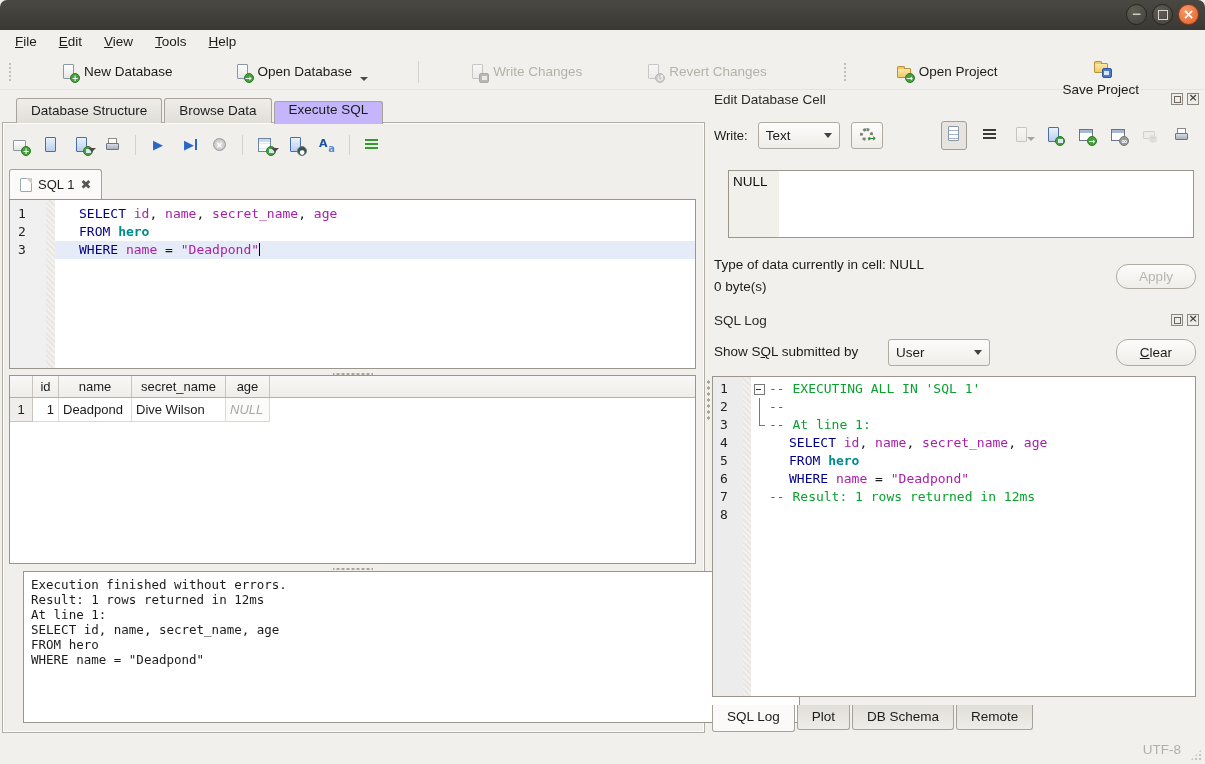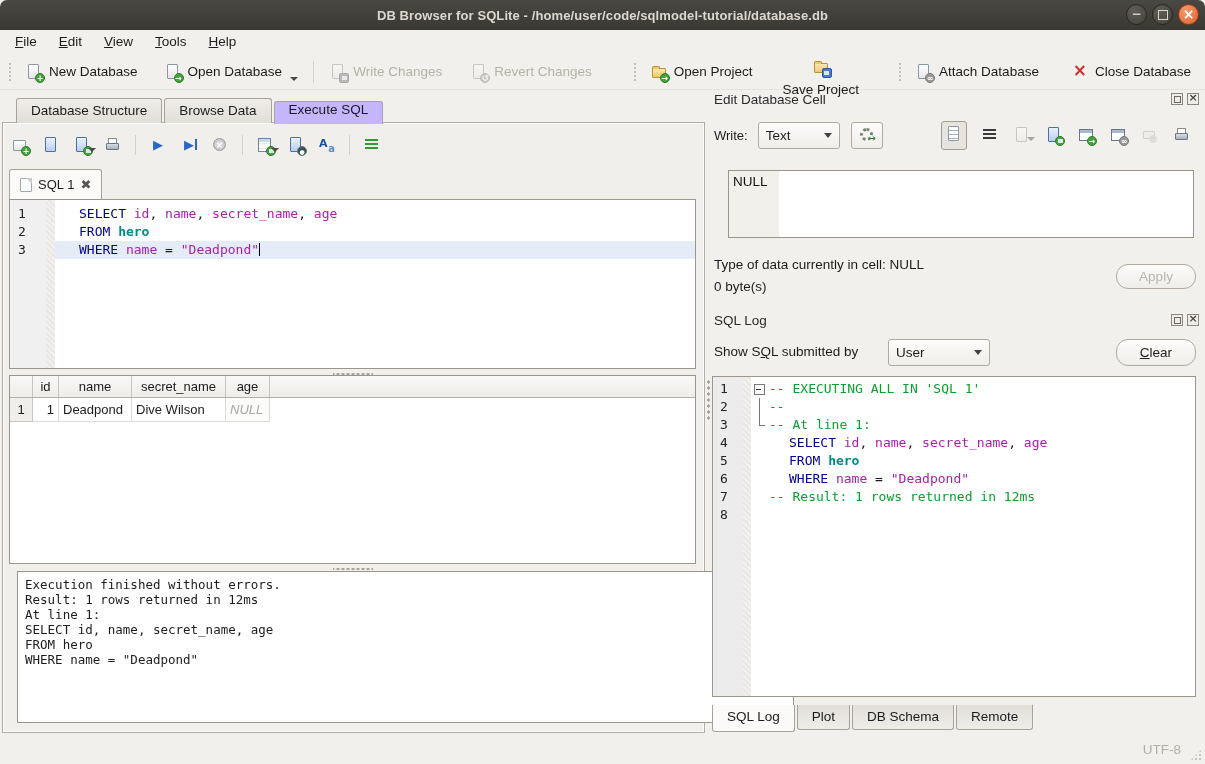--- a/index.html
+++ b/index.html
@@ -26,21 +26,21 @@
   .wb-close::before{content:"×";font-size:14px;}
 
   
   #menubar{position:absolute;left:0;top:30px;width:100%;height:24px;background:var(--winbg);
     display:flex;align-items:center;padding-left:4px;}
   .menu-item{padding:0 11px;line-height:24px;font-size:13.5px;}
   .menu-item u{text-decoration:underline;}
 
   
   #toolbar{position:absolute;left:0;top:54px;width:100%;height:36px;display:flex;align-items:center;
-    padding:0 4px;border-bottom:1px solid #e6e3dd;}
+    padding:0 4px;border-bottom:1px solid #e6e3dd;gap:35px;}
   .grip{width:4px;height:20px;margin:0 4px;flex:none;
     background-image:radial-gradient(#c3bfb7 42%,transparent 45%);background-size:4px 4px;}
   .tsep{width:1px;height:22px;background:#d6d2cb;margin:0 6px;flex:none;}
   .tbtn{display:flex;align-items:center;gap:6px;padding:0 9px;height:28px;font-size:13.5px;white-space:nowrap;}
   .tbtn.disabled{color:#b5b1a9;}
   .tbtn.disabled .ic{opacity:.45;filter:grayscale(1);}
   .dd-caret{border-left:4px solid transparent;border-right:4px solid transparent;border-top:4px solid #4a4a46;
     align-self:flex-end;margin:0 0 5px 2px;}
 
   
@@ -145,21 +145,21 @@
   .r-hfill{flex:1;border-right:none;}
   .r-row{display:flex;height:24px;line-height:23px;}
   .r-rowhdr{width:23px;flex:none;background:#f0eeea;border-right:1px solid #c9c5be;border-bottom:1px solid #c9c5be;
     text-align:center;}
   .r-cell{flex:none;border-right:1px solid #d9d9d9;border-bottom:1px solid #d9d9d9;padding:0 4px;white-space:nowrap;overflow:hidden;}
   .r-cell.num{text-align:right;}
   .r-cell.null{color:#a8a8a8;font-style:italic;background:#fbfbfa;}
   .w-rh{width:23px;} .w-id{width:26px;} .w-name{width:73px;} .w-sec{width:94px;} .w-age{width:44px;}
 
   
-  #message{position:absolute;left:14px;top:448px;width:777px;height:152px;background:#fff;
+  #message{position:absolute;left:20px;top:448px;width:777px;height:152px;background:#fff;
     border:1px solid var(--framebd);padding:5px 7px;
     font-family:"DejaVu Sans Mono",monospace;font-size:12.5px;line-height:15px;white-space:pre-wrap;}
 
   
   #right-panel{position:absolute;left:712px;top:90px;width:493px;height:645px;}
   .dock-title{position:absolute;left:2px;font-size:13.5px;color:#2b2b2b;}
   .dock-btns{position:absolute;right:6px;display:flex;gap:4px;}
   .dock-btn{width:12px;height:12px;border:1px solid #8d887f;background:#efede9;position:relative;}
   .dock-float::before{content:"";position:absolute;left:2px;top:2px;width:5px;height:5px;border:1px solid #6b665e;}
   .dock-close::before{content:"×";position:absolute;left:0;top:-3px;width:100%;text-align:center;
@@ -231,21 +231,20 @@
   #resize-grip{position:absolute;right:3px;bottom:3px;width:12px;height:12px;
     background-image:radial-gradient(#c6c2ba 40%,transparent 45%);background-size:4px 4px;
     clip-path:polygon(100% 0,100% 100%,0 100%);}
 </style>
 </head>
 <body>
 
 <div id="app">
 
   <div id="titlebar">
-    <span class="title">DB Browser for SQLite - /home/user/code/sqlmodel-tutorial/database.db</span>
     <span class="win-btns">
       <span class="win-btn wb-min"></span>
       <span class="win-btn wb-max"></span>
       <span class="win-btn close wb-close"></span>
     </span>
   </div>
 
   <div id="menubar">
     <span class="menu-item"><u>F</u>ile</span>
     <span class="menu-item"><u>E</u>dit</span>

